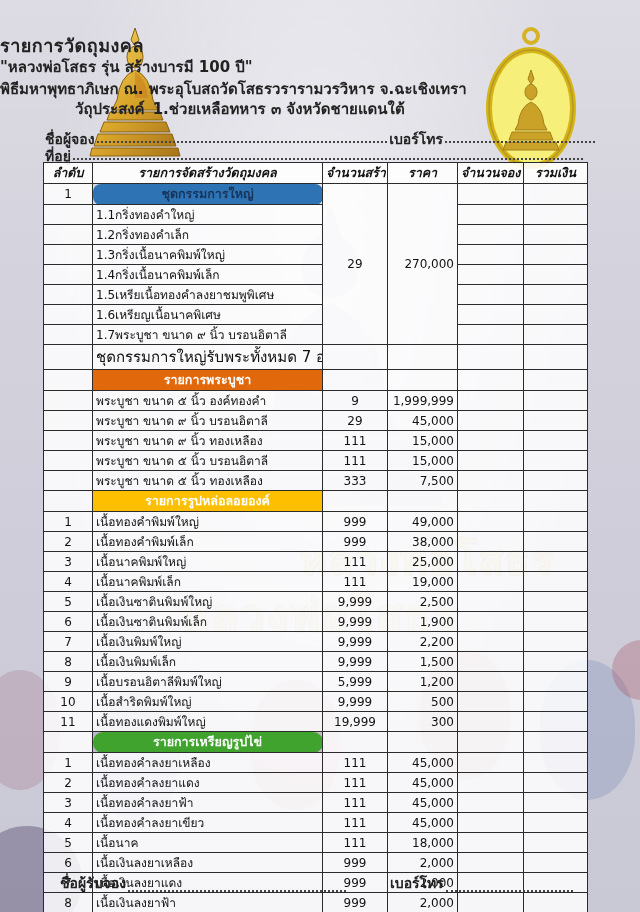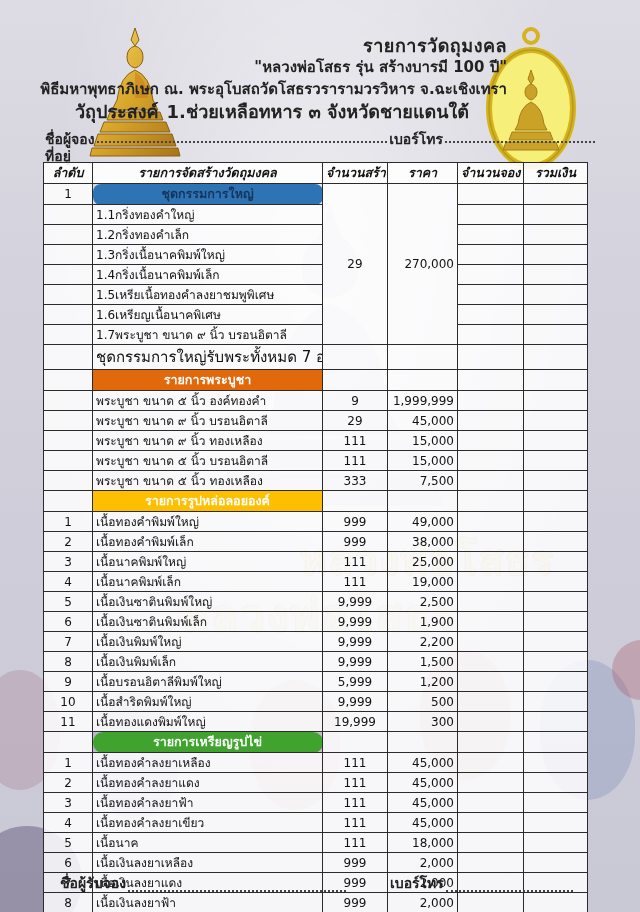--- a/index.html
+++ b/index.html
@@ -21,36 +21,36 @@
   .wm-buddha { left:210px; top:190px; width:240px; height:330px; opacity:.10; }
   .wm-text { font-weight:bold; color:#d8a90f; opacity:.28;
              text-shadow:1px 1px 0 #5a4a05, -1px -1px 0 #5a4a05;
              letter-spacing:2px; white-space:nowrap; }
   .wm-text1 { left:300px; top:528px; font-size:40px; }
   .wm-text2 { left:180px; top:580px; font-size:44px; opacity:.20; }
   .wm-oval { border-radius:50%/46%; opacity:.16; }
   .wm-disc { border-radius:50%; }
 
   
-  .hdr-center { position:absolute; left:0; width:507px; text-align:right; color:#222; }
+  .hdr-center { position:absolute; left:0; width:507px; text-align:left; color:#222; }
   .t1 { top:31px; font-size:18px; font-weight:600; letter-spacing:.5px; }
   .t2 { top:55px; font-size:15px; font-weight:600; }
   .t3 { top:77px; font-size:15px; font-weight:700; }
-  .purpose { position:absolute; font-size:18px; font-weight:600; color:#222; }
+  .purpose { position:absolute; font-size:15px; font-weight:600; color:#222; }
   .p1 { left:75px; top:97px; }
   .p2 { left:173px; top:113px; }
   .purpose .plabel { margin-right:8px; }
 
   .statue { position:absolute; left:88px; top:26px; width:94px; height:132px; }
   .medal  { position:absolute; left:485px; top:24px; width:92px; height:146px; }
 
   
   .formline { position:absolute; display:flex; align-items:flex-start; font-size:14px; font-weight:700; color:#222; }
   .fl1 { left:45px; top:128px; width:552px; }
-  .fl2 { left:45px; top:145px; width:540px;flex-direction:column; }
+  .fl2 { left:45px; top:145px; width:540px; }
   .dotfill { flex:1; border-bottom:2px dotted #444; height:15px; margin:0 2px 2px 2px; }
 
   
   table.order { position:absolute; left:43px; top:162px; width:544px;
     border-collapse:collapse; table-layout:fixed; font-size:12px; color:#111; }
   table.order th, table.order td {
     border:1px solid #2b2b2b; background:rgba(255,255,255,.84);
     padding:0 3px; overflow:hidden; white-space:nowrap;
   }
   table.order thead tr { height:20px;font-style:italic; }

